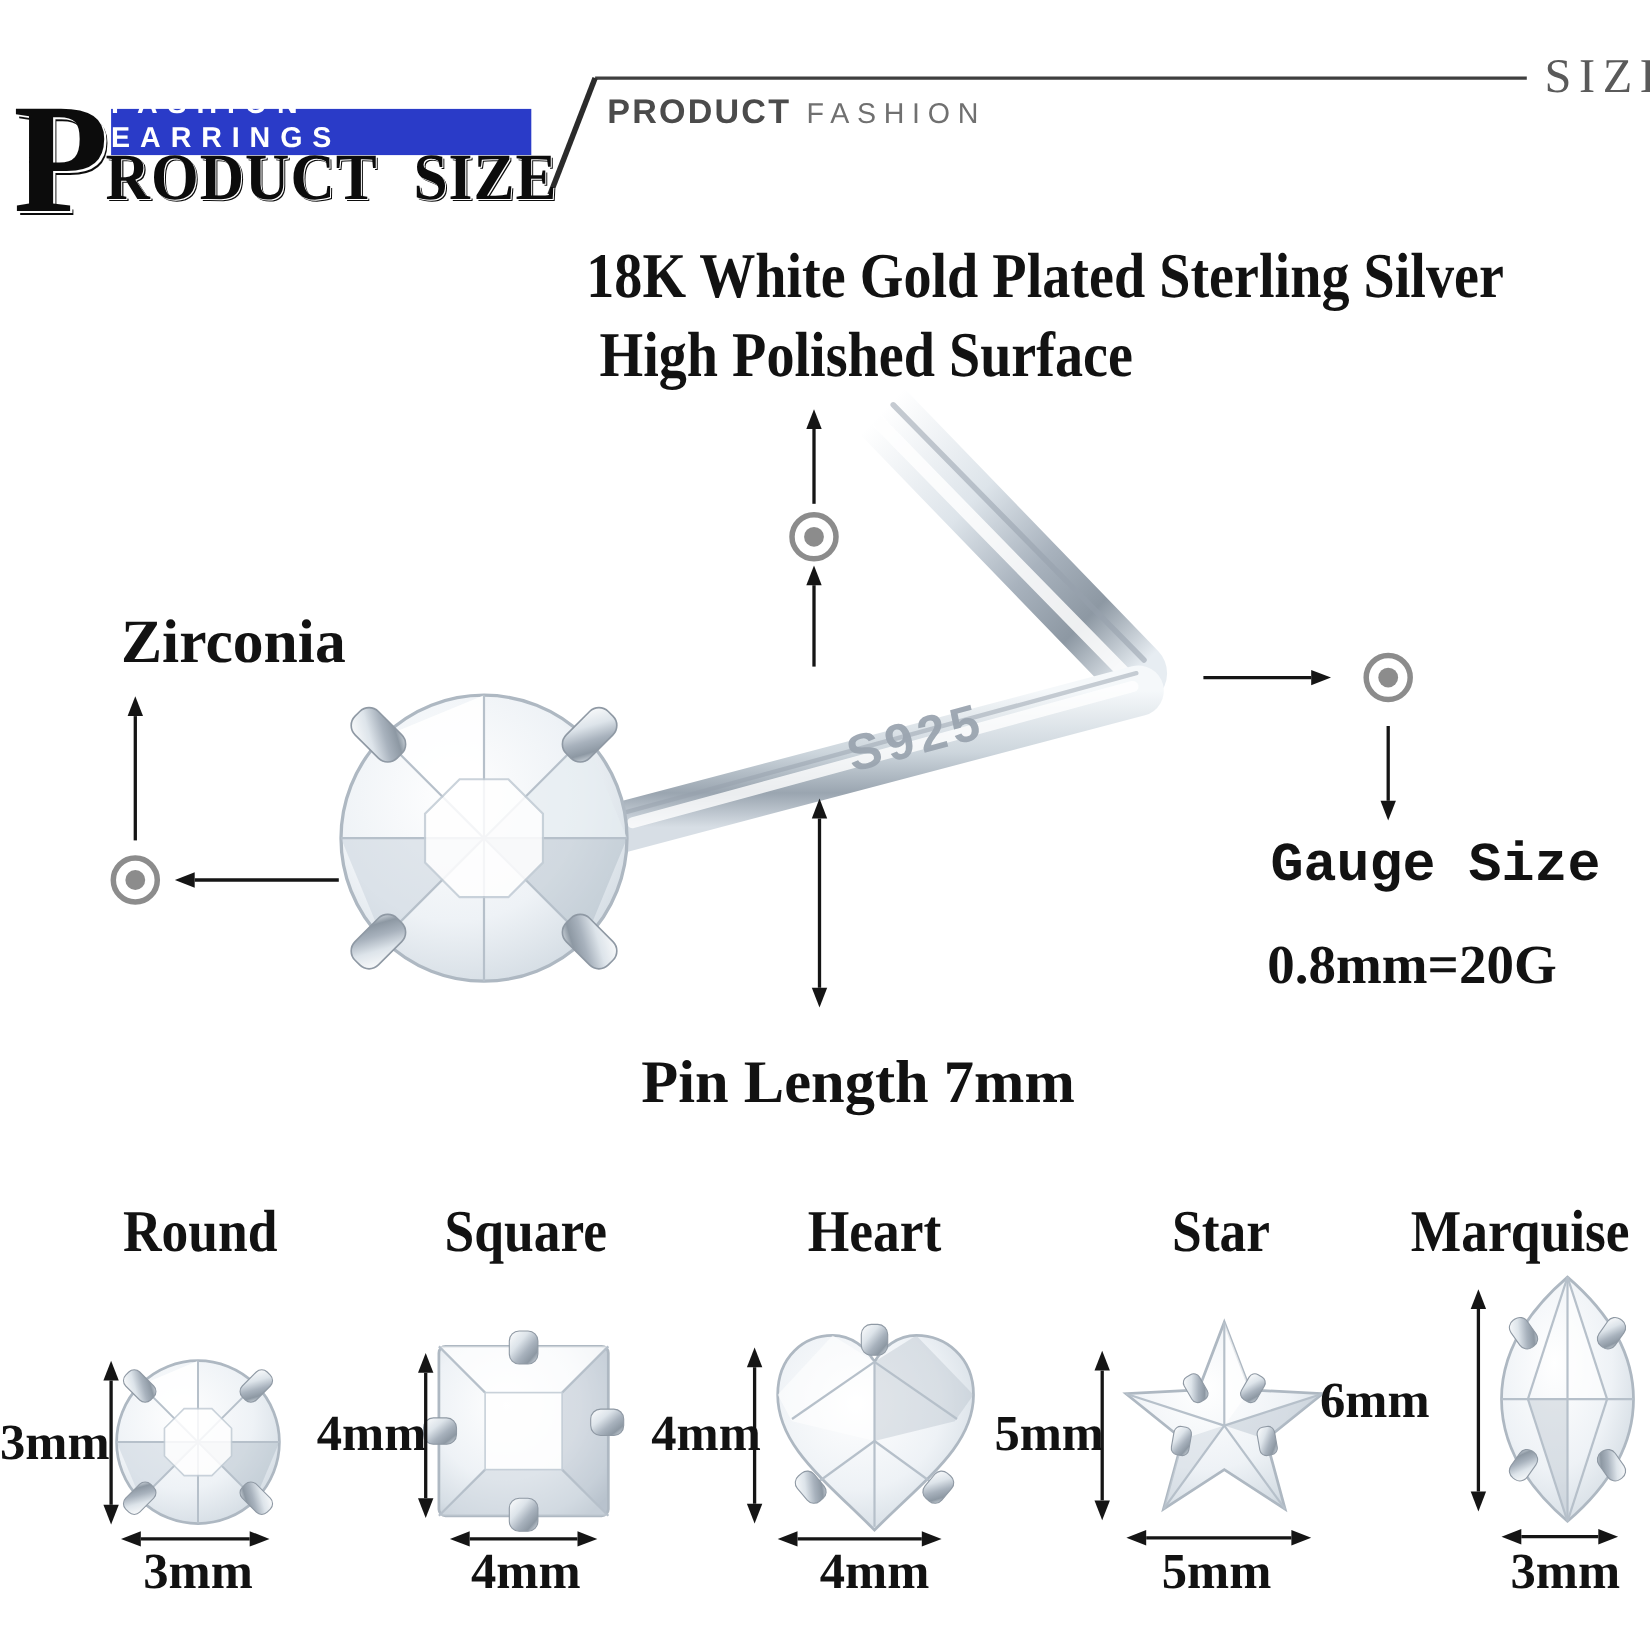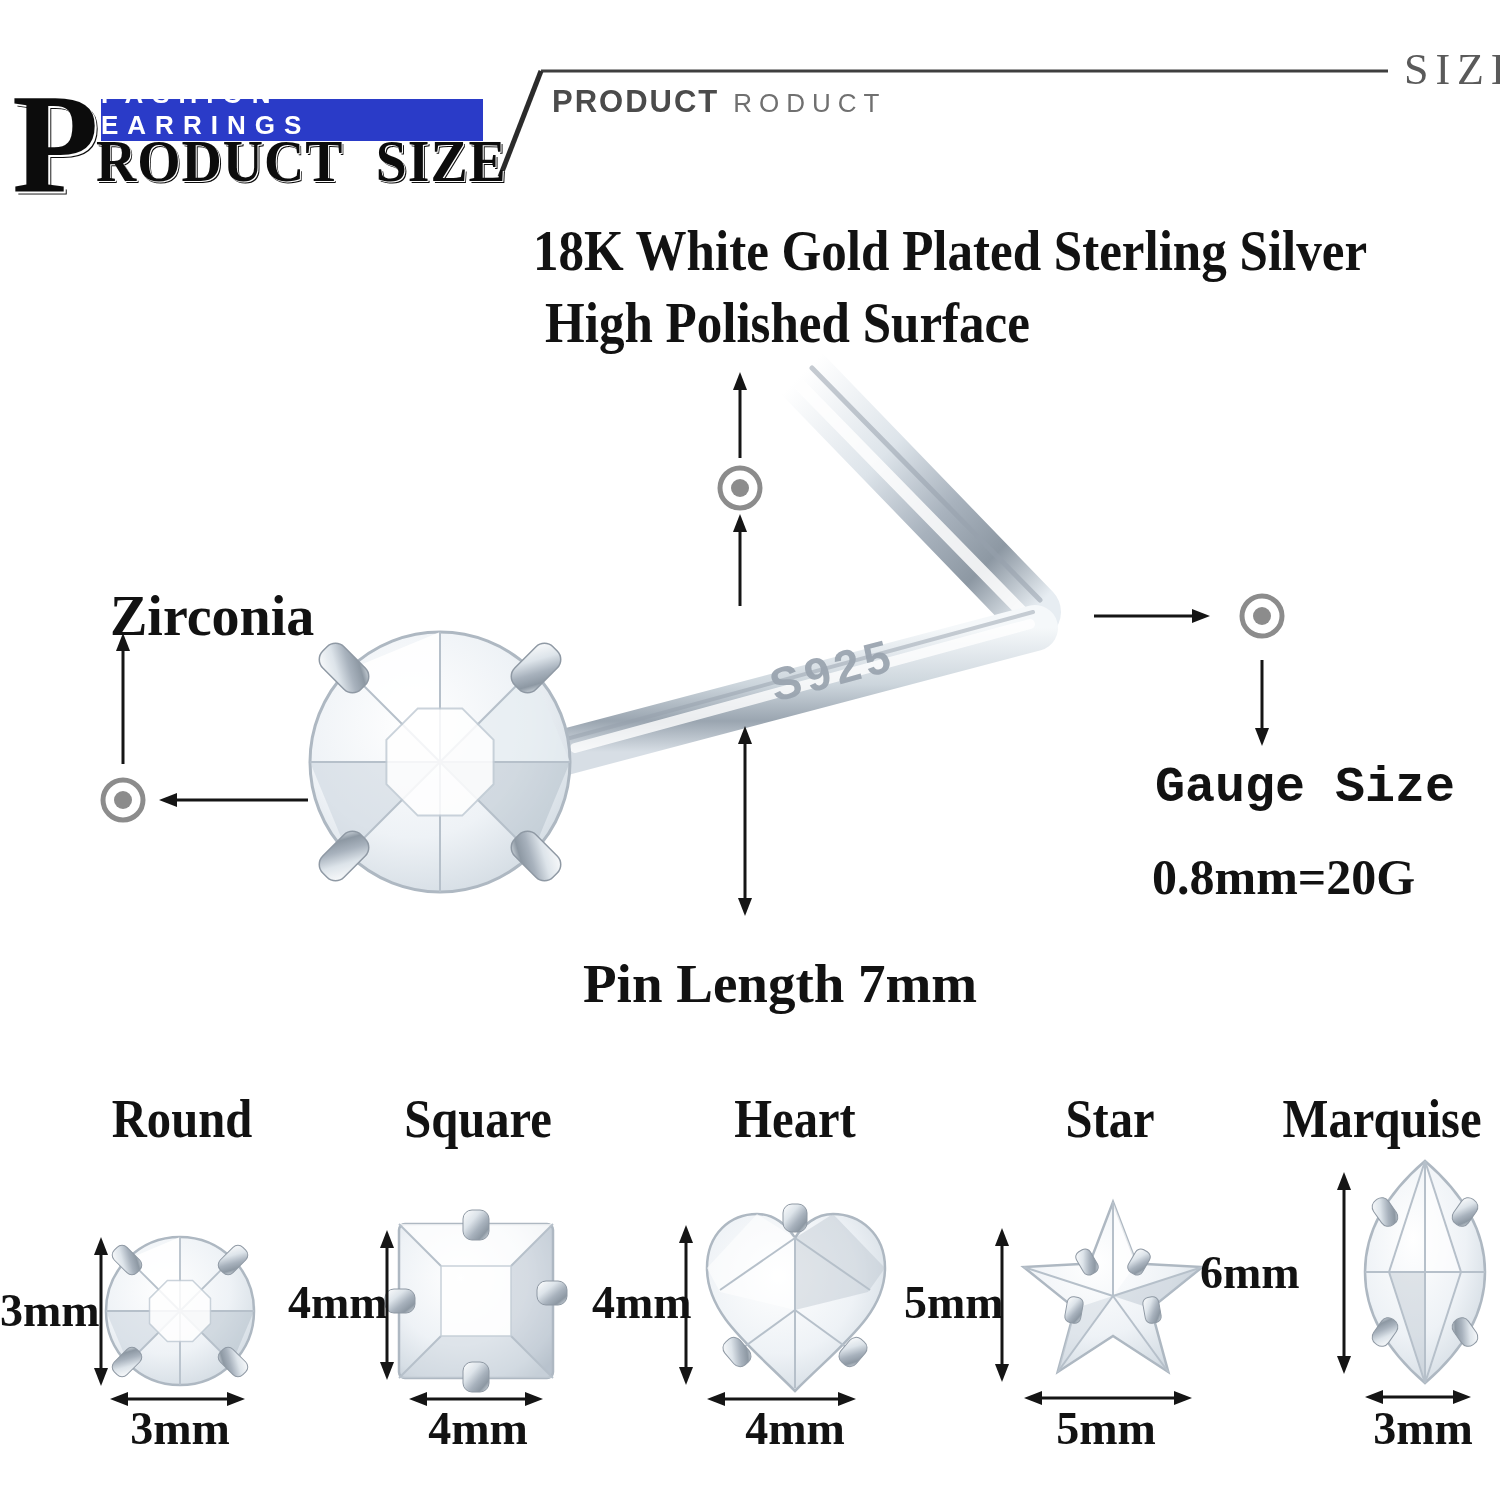--- a/index.html
+++ b/index.html
@@ -273,28 +273,28 @@
     </g>
   </svg>
 
   <div class="logo-p">P</div>
   <div class="banner" id="banner" style="background: rgb(42, 59, 200);">
     <span class="banner-text">FASHION EARRINGS</span>
   </div>
   <div class="wordmark">RODUCT SIZE</div>
   <div class="pd">
     <span class="pd-bold">PRODUCT</span>
-    <span class="pd-light">RODUCT</span>
+    <span class="pd-light">FASHION</span>
   </div>
   <div class="size-cap">SIZE</div>
 
   <div class="t title-line" style="left:533px;top:222px;">18K White Gold Plated Sterling Silver</div>
   <div class="t title-line" style="left:545px;top:294px;">High Polished Surface</div>
 
-  <div class="t side-label" style="left:110px;top:588px;">Zirconia</div>
+  <div class="t side-label" style="left:110px;top:556px;">Zirconia</div>
 
   <div class="t gauge-label" style="left:1155px;top:763px;font-family:Liberation Mono, monospace;">Gauge Size</div>
   <div class="t gauge-label" style="left:1152px;top:836px;margin-top:16px;">0.8mm=20G</div>
 
   <div class="t pin-label" style="left:583px;top:923px;">Pin Length 7mm</div>
 
   <div class="t shape-title" style="left:182px;top:1092px;">Round</div>
   <div class="t shape-title" style="left:478px;top:1092px;">Square</div>
   <div class="t shape-title" style="left:795px;top:1092px;">Heart</div>
   <div class="t shape-title" style="left:1110px;top:1092px;">Star</div>

